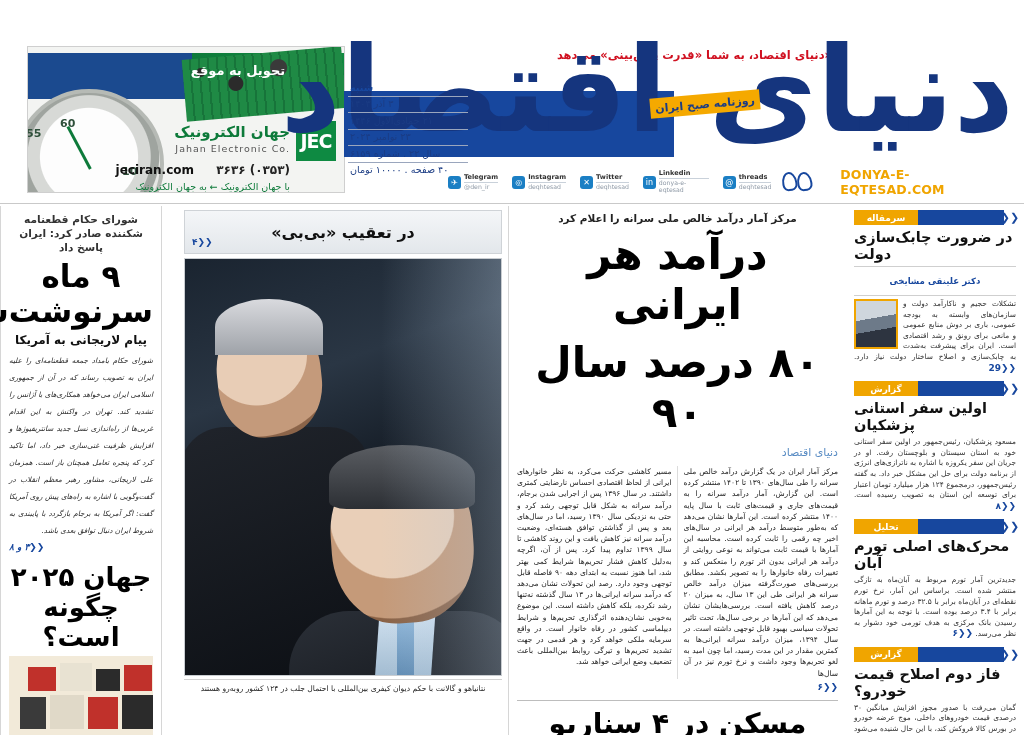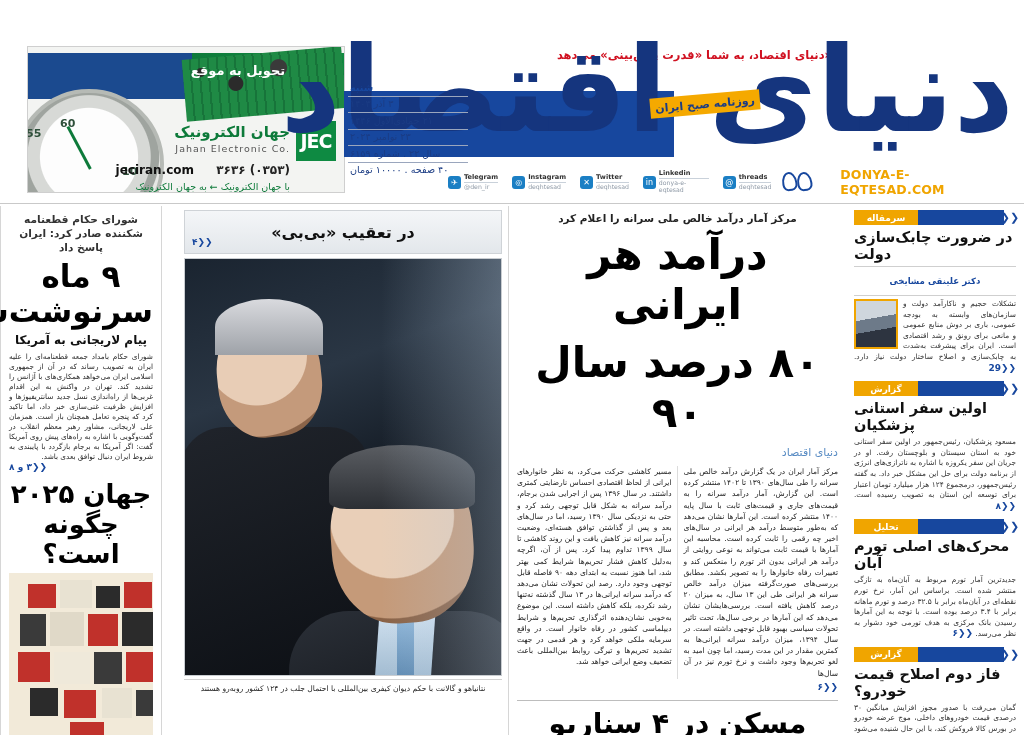--- a/index.html
+++ b/index.html
@@ -205,21 +205,21 @@
     margin-top:3px; font-size:7.6px; color:#222; text-align:center; line-height:11px;
     border-top:1px solid #d2d2d2; padding-top:3px;
   }
 
   
   .lk { font-size:10.6px; color:#333; text-align:center; line-height:14px; font-weight:bold; margin:2px 0 5px; }
   .lh {
     font-size:31px; font-weight:bold; color:#000; text-align:center; line-height:35px; letter-spacing:-1px;
   }
   .lsub { font-size:12px; color:#111; text-align:center; font-weight:bold; margin:4px 0 5px; }
-  .lbody { font-size:7.3px; line-height:10px; color:#2b2b2b; text-align:justify; }
+  .lbody { font-size:7.3px; line-height:17px; color:#2b2b2b; text-align:justify;font-style:italic; }
   .l2-title {
     font-size:26px; font-weight:bold; color:#000; text-align:center; line-height:30px;
     letter-spacing:-1px; margin:6px 0 4px;
   }
   .collage {
     height:168px; margin:2px 0 4px; position:relative; overflow:hidden;
     background:#f2ead9; border:0;
   }
   .collage .tile { position:absolute; border:1px solid #f2ead9; }
   .collage-pg { text-align:right; font-size:9px; color:#17479e; font-weight:bold; }

